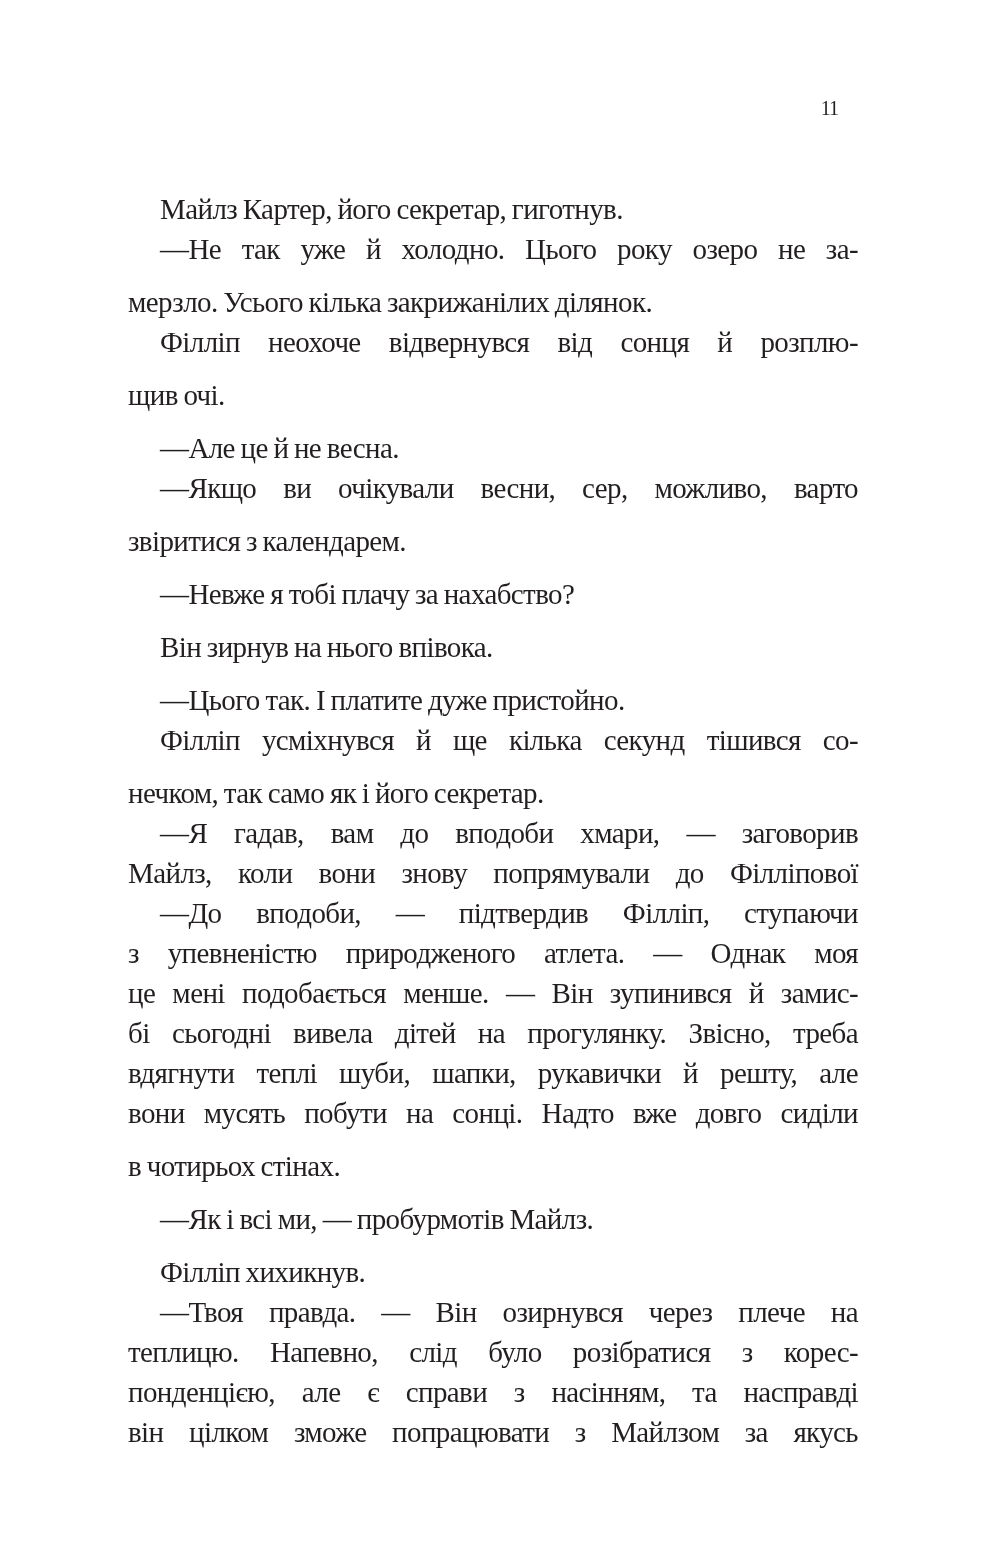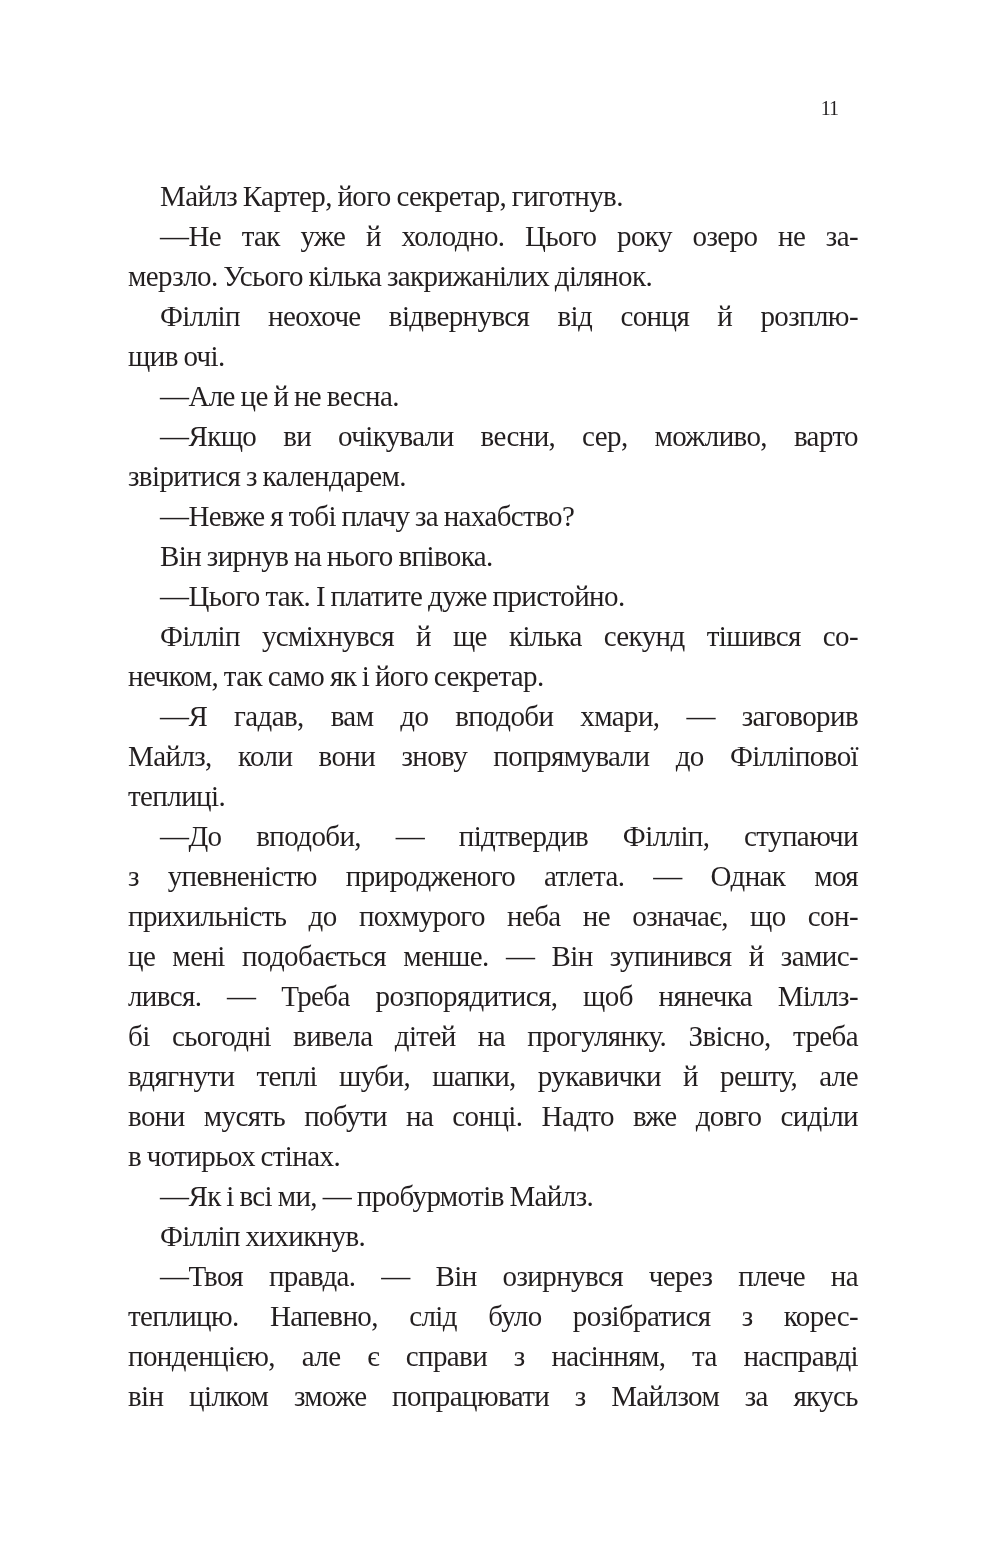--- a/index.html
+++ b/index.html
@@ -40,20 +40,21 @@
       white-space: nowrap;
       height: 40px;
       text-align: justify;
       text-align-last: justify;
     }
     .line.indent {
       padding-left: 32px;
     }
     .line.last {
       text-align-last: left;
+      margin-top: 13px;
     }
   </style>
 </head>
 <body>
 
 <div class="page-number">11</div>
 
 <div class="text-block">
   <span class="line indent last">Майлз Картер, його секретар, гиготнув.</span>
   <span class="line indent">—Не так уже й холодно. Цього року озеро не за-</span>
@@ -63,26 +64,23 @@
   <span class="line indent last">—Але це й не весна.</span>
   <span class="line indent">—Якщо ви очікували весни, сер, можливо, варто</span>
   <span class="line last">звіритися з календарем.</span>
   <span class="line indent last">—Невже я тобі плачу за нахабство?</span>
   <span class="line indent last">Він зирнув на нього впівока.</span>
   <span class="line indent last">—Цього так. І платите дуже пристойно.</span>
   <span class="line indent">Філліп усміхнувся й ще кілька секунд тішився со-</span>
   <span class="line last">нечком, так само як і його секретар.</span>
   <span class="line indent">—Я гадав, вам до вподоби хмари, — заговорив</span>
   <span class="line">Майлз, коли вони знову попрямували до Філліпової</span>
-  <span class="line last">теплиці.</span>
   <span class="line indent">—До вподоби, — підтвердив Філліп, ступаючи</span>
   <span class="line">з упевненістю природженого атлета. — Однак моя</span>
-  <span class="line">прихильність до похмурого неба не означає, що сон-</span>
   <span class="line">це мені подобається менше. — Він зупинився й замис-</span>
-  <span class="line">лився. — Треба розпорядитися, щоб нянечка Міллз-</span>
   <span class="line">бі сьогодні вивела дітей на прогулянку. Звісно, треба</span>
   <span class="line">вдягнути теплі шуби, шапки, рукавички й решту, але</span>
   <span class="line">вони мусять побути на сонці. Надто вже довго сиділи</span>
   <span class="line last">в чотирьох стінах.</span>
   <span class="line indent last">—Як і всі ми, — пробурмотів Майлз.</span>
   <span class="line indent last">Філліп хихикнув.</span>
   <span class="line indent">—Твоя правда. — Він озирнувся через плече на</span>
   <span class="line">теплицю. Напевно, слід було розібратися з корес-</span>
   <span class="line">понденцією, але є справи з насінням, та насправді</span>
   <span class="line">він цілком зможе попрацювати з Майлзом за якусь</span>

